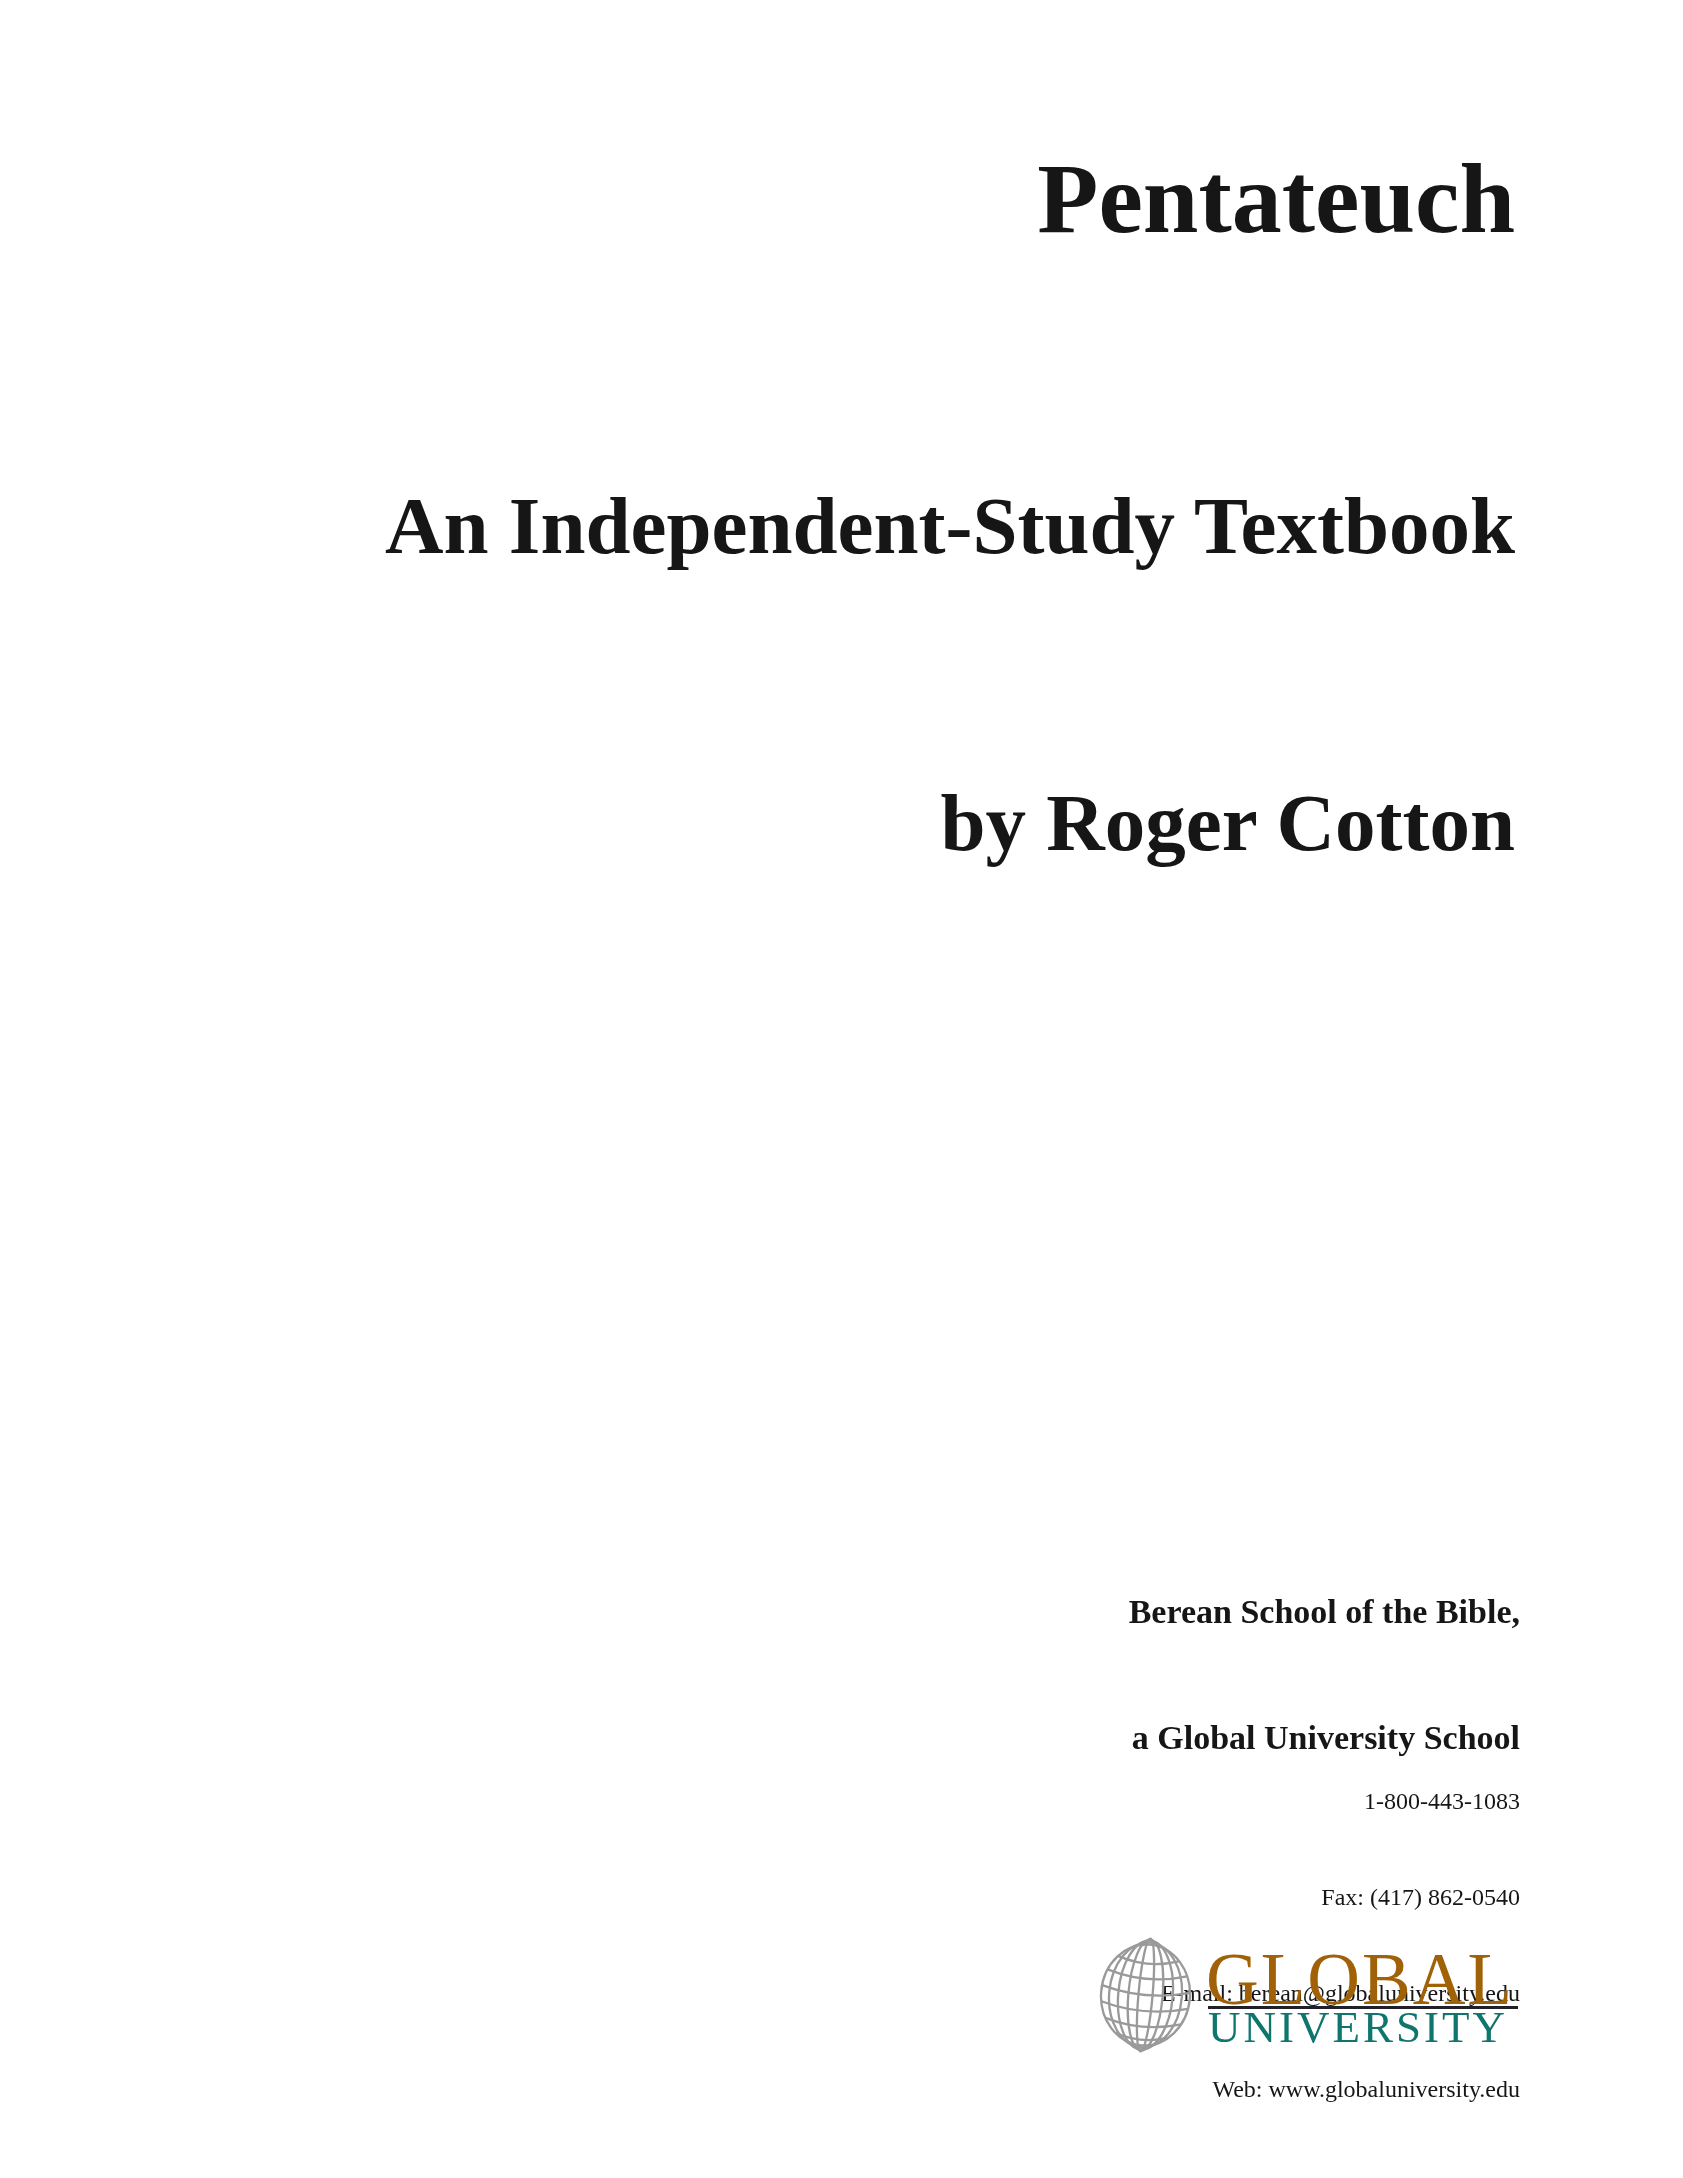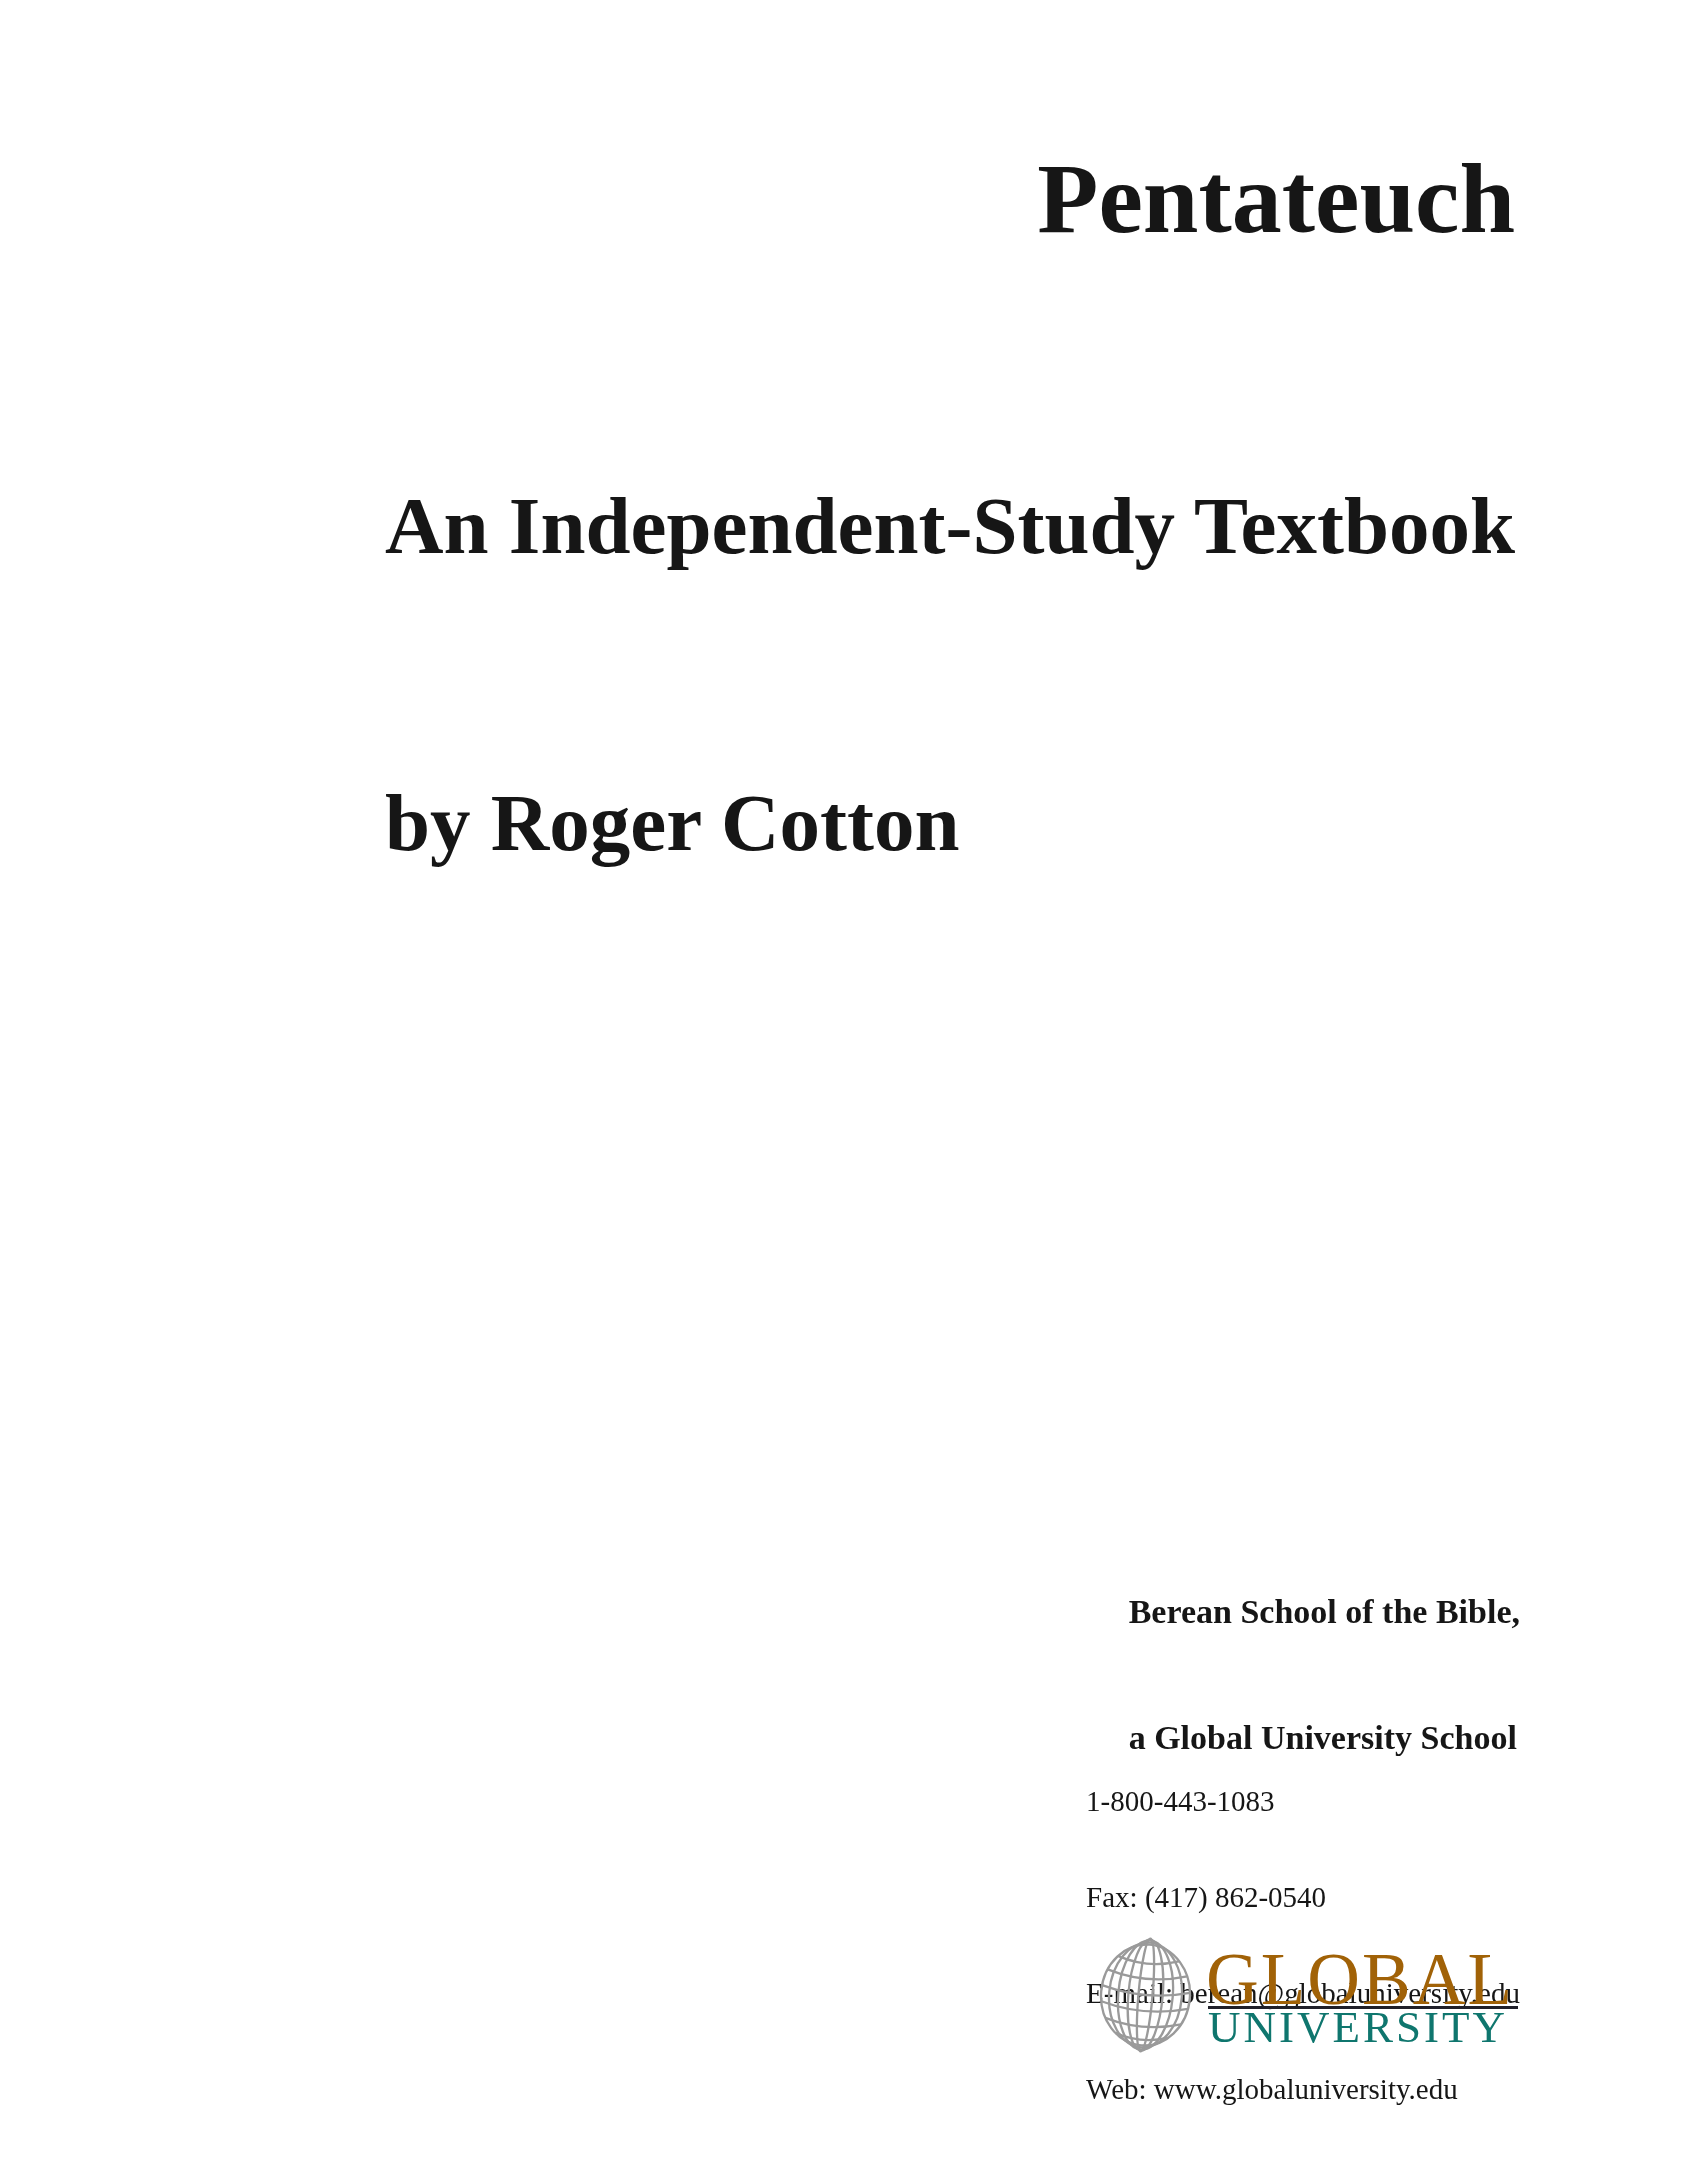--- a/index.html
+++ b/index.html
@@ -10,21 +10,21 @@
   .page {
     position: relative;
     width: 1683px;
     height: 2178px;
     margin: 0 auto;
     background: #ffffff;
     overflow: hidden;
     font-family: "Liberation Serif", "DejaVu Serif", serif;
     color: #161616;
   }
-  .line, .block { position: absolute; text-align: left; }
+  .line, .block { position: absolute; text-align: right; }
 
   
   .book-title {
     top: 149px;
     right: 168px;
     font-size: 100px;
     line-height: 100px;
     font-weight: 700;
     white-space: pre;
   }
@@ -53,21 +53,21 @@
     right: 163px;
     font-size: 28px;
     line-height: 32px;
     white-space: pre;
   }
 
   
   .contact-block {
     top: 1721px;
     right: 163px;
-    font-size: 29px;
+    font-size: 24px;
     line-height: 32px;
     white-space: pre;
   }
 
   
   .logo-globe {
     position: absolute;
     left: 1095px;
     top: 1936px;
     width: 101px;

